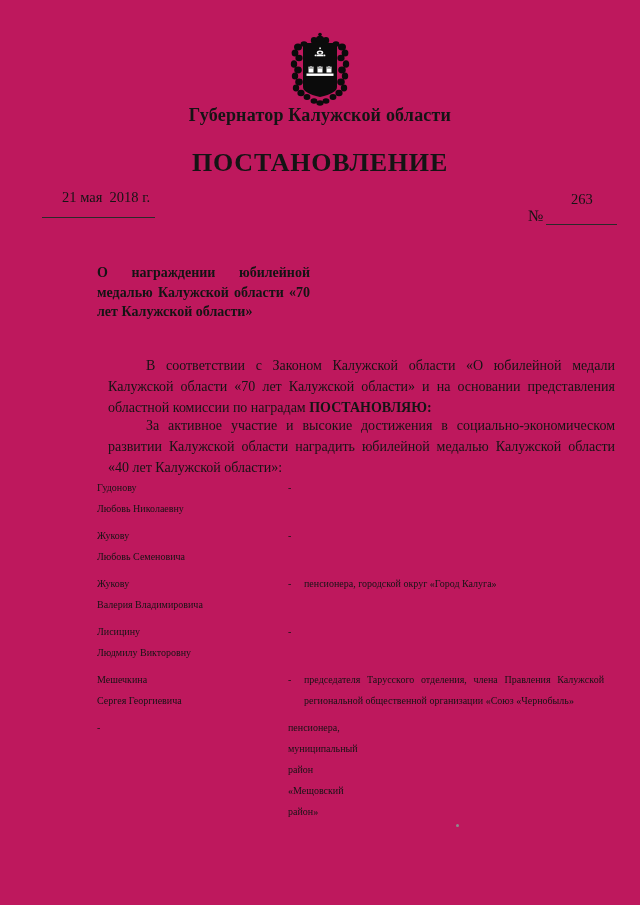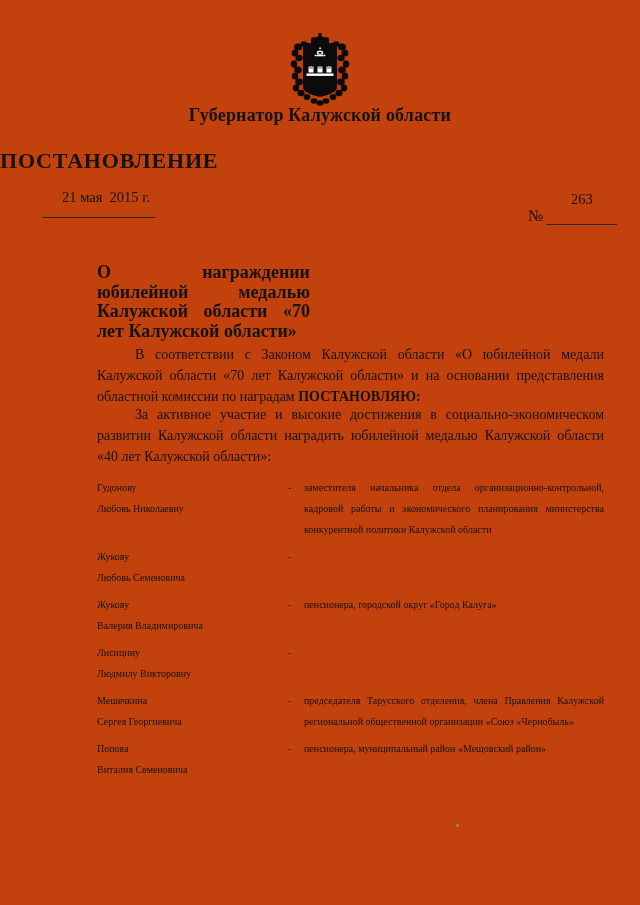--- a/index.html
+++ b/index.html
@@ -1,56 +1,56 @@
 <!DOCTYPE html>
 <html><head>
 <meta charset="utf-8">
 <style>
   html, body { margin: 0; padding: 0; background: #ffffff; }
   .page {
     position: relative;
     width: 640px;
     height: 905px;
-    background: #c2410c;
+    background: #be185d;
     font-family: "Liberation Serif", serif;
     color: #141414;
     overflow: hidden;
   }
   .emblem { position: absolute; top: 31px; left: 287px; width: 66px; height: 76px; }
   .org-title {
     position: absolute; top: 105px; left: 0; width: 100%;
     text-align: center; font-weight: bold; font-size: 18px; letter-spacing: 0.2px;
   }
   .doc-type {
     position: absolute; top: 148px; left: 0; width: 100%;
-    font-weight: bold; font-size: 22px; letter-spacing: 0.8px;
+    text-align: center; font-weight: bold; font-size: 26px; letter-spacing: 0.8px;
   }
   .meta-date {
     position: absolute; top: 189px; left: 62px;
     font-size: 14.5px; white-space: pre;
   }
   .date-line {
     position: absolute; top: 217px; left: 42px; width: 113px;
     border-top: 1.4px solid #2a2a2a; height: 0;
   }
   .number-value { position: absolute; top: 191px; left: 571px; font-size: 14.5px; }
   .number-sign { position: absolute; top: 207px; left: 528px; font-size: 16px; }
   .number-line {
     position: absolute; top: 224px; left: 546px; width: 71px;
     border-top: 1.2px solid #2a2a2a; height: 0;
   }
   .subject {
     position: absolute; top: 263px; left: 97px; width: 213px;
-    font-weight: bold; font-size: 18px; line-height: 19.5px;
+    font-weight: bold; font-size: 14px; line-height: 19.5px;
     text-align: justify;
   }
   .para {
     position: absolute; left: 97px; width: 507px;
     font-size: 14px; line-height: 21px; text-align: justify;
-    text-indent: 38px; margin: 0;
+    text-indent: 38px; margin: 11px;
   }
   .para1 { top: 344px; }
   .para2 { top: 404px; }
   .para b { font-weight: bold; }
   .awardee-list {
     position: absolute; top: 477px; left: 97px; width: 507px;
     font-size: 10px; line-height: 21px;
   }
   .awardee-row {
     display: grid;
@@ -140,37 +140,36 @@
         <rect x="43.3" y="35.6" width="1.2" height="2"></rect>
 
         <rect x="19.5" y="42.5" width="27" height="2.4"></rect>
       </g>
     </svg>
   </div>
 
   <div class="org-title">Губернатор Калужской области</div>
   <div class="doc-type">ПОСТАНОВЛЕНИЕ</div>
 
-  <div class="meta-date">21 мая  2015 г.</div>
+  <div class="meta-date">21 мая  2018 г.</div>
   <div class="date-line"></div>
   <div class="number-value">263</div>
   <div class="number-sign">№</div>
   <div class="number-line"></div>
 
   <div class="subject">О награждении юбилейной медалью Калужской области «70 лет Калужской области»</div>
 
   <p class="para para1"><span>В соответствии с Законом Калужской области «О юбилейной медали Калужской области «70 лет Калужской области» и на основании представления областной комиссии по наградам </span><b>ПОСТАНОВЛЯЮ:</b></p>
   <p class="para para2">За активное участие и высокие достижения в социально-экономическом развитии Калужской области наградить юбилейной медалью Калужской области «40 лет Калужской области»:</p>
 
   <div class="awardee-list">
     <div class="awardee-row">
       <span class="awardee-name">Гудонову
 Любовь Николаевну</span>
       <span class="awardee-dash">-</span>
-      <span class="awardee-desc">заместителя начальника отдела организационно-контрольной, кадровой работы и экономического планирования министерства конкурентной политики Калужской области</span>
     </div>
     <div class="awardee-row">
       <span class="awardee-name">Жукову
 Любовь Семеновича</span>
       <span class="awardee-dash">-</span>
     </div>
     <div class="awardee-row">
       <span class="awardee-name">Жукову
 Валерия Владимировича</span>
       <span class="awardee-dash">-</span>
@@ -181,22 +180,20 @@
 Людмилу Викторовну</span>
       <span class="awardee-dash">-</span>
     </div>
     <div class="awardee-row">
       <span class="awardee-name">Мешечкина
 Сергея Георгиевича</span>
       <span class="awardee-dash">-</span>
       <span class="awardee-desc">председателя Тарусского отделения, члена Правления Калужской региональной общественной организации «Союз «Чернобыль»</span>
     </div>
     <div class="awardee-row">
-      <span class="awardee-name">Попова
-Виталия Семеновича</span>
       <span class="awardee-dash">-</span>
       <span class="awardee-desc">пенсионера, муниципальный район «Мещовский район»</span>
     </div>
   </div>
 
   <div class="artifact-dot"></div>
 
 </div>
 
 </body></html>

